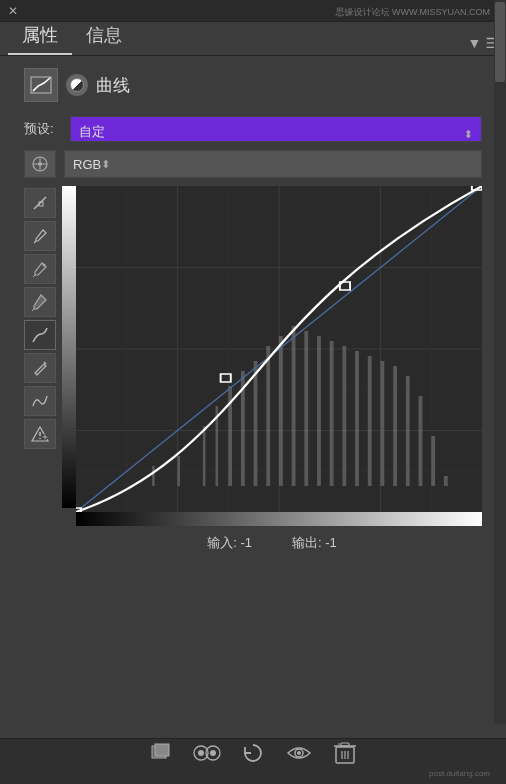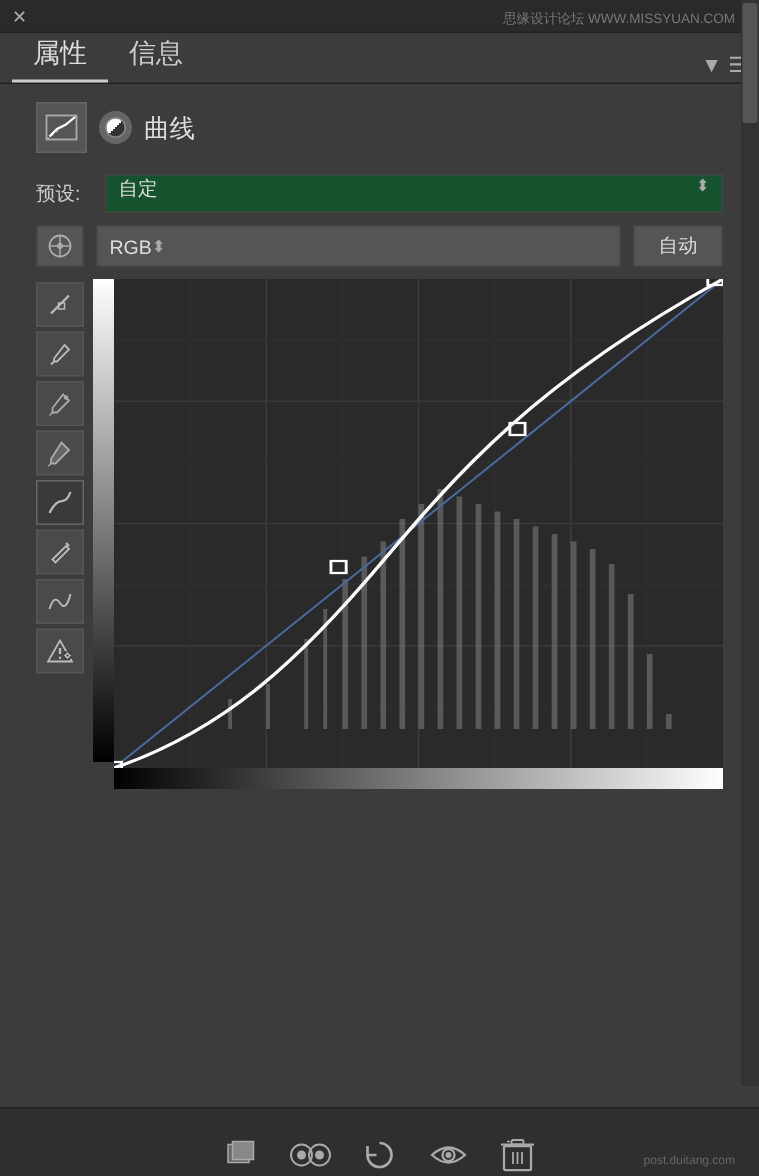--- a/index.html
+++ b/index.html
@@ -103,27 +103,27 @@
       gap: 8px;
     }
     .preset-label {
       font-size: 13px;
       color: #ccc;
       min-width: 38px;
     }
     .preset-select {
       flex: 1;
       height: 26px;
-      background: #14532d;
+      background: #6d28d9;
       border: 1px solid #444;
       color: #ddd;
       font-size: 13px;
       padding: 0 8px;
       display: flex;
-      align-items: flex-start;
+      align-items: flex-end;
       justify-content: space-between;
       cursor: pointer;
       position: relative;
     }
     .select-arrow {
       font-size: 11px;
       color: #aaa;
     }
 
     
@@ -262,21 +262,21 @@
     }
 
     
     .bottom-bar {
       position: absolute;
       bottom: 0; left: 0; right: 0;
       height: 46px;
       background: #2f2f2f;
       border-top: 1px solid #222;
       display: flex;
-      align-items: flex-end;
+      align-items: flex-start;
       justify-content: center;
       gap: 18px;
       padding: 0 10px;
     }
     .bottom-icon {
       width: 28px; height: 28px;
       display: flex; align-items: center; justify-content: center;
       color: #bbb;
       font-size: 18px;
       cursor: pointer;
@@ -345,21 +345,20 @@
         <circle cx="9" cy="9" r="7" fill="none" stroke="#aaa" stroke-width="1.2"></circle>
         <line x1="9" y1="2" x2="9" y2="16" stroke="#aaa" stroke-width="1"></line>
         <line x1="2" y1="9" x2="16" y2="9" stroke="#aaa" stroke-width="1"></line>
         <circle cx="9" cy="9" r="2" fill="#aaa"></circle>
       </svg>
     </div>
     <div class="channel-select">
       <span>RGB</span>
       <span class="select-arrow">⬍</span>
     </div>
-    <div class="auto-btn">自动</div>
   </div>
 
   <div class="curve-area">
 
     <div class="tools-col">
 
       <div class="tool-btn">
         <svg width="18" height="18" viewBox="0 0 18 18">
           <path d="M3,15 Q9,9 15,3" fill="none" stroke="#bbb" stroke-width="1.5"></path>
           <rect x="8" y="8" width="4" height="4" fill="none" stroke="#bbb" stroke-width="1"></rect>
@@ -486,20 +485,24 @@
             <rect x="212" y="100" width="8" height="8" fill="none" stroke="white" stroke-width="1.5" transform="translate(-4,-4)"></rect>
 
             <rect x="312" y="-4" width="8" height="8" fill="none" stroke="white" stroke-width="1.5"></rect>
           </svg>
         </div>
       </div>
     </div>
 
   </div>
 
+  <div class="io-row">
+    <span class="io-label">输入: -1</span>
+    <span class="io-label">输出: -1</span>
+  </div>
 
 </div>
 
 <div class="scrollbar">
   <div class="scrollbar-thumb"></div>
 </div>
 
 <div class="bottom-bar">
 
   <div class="bottom-icon">

